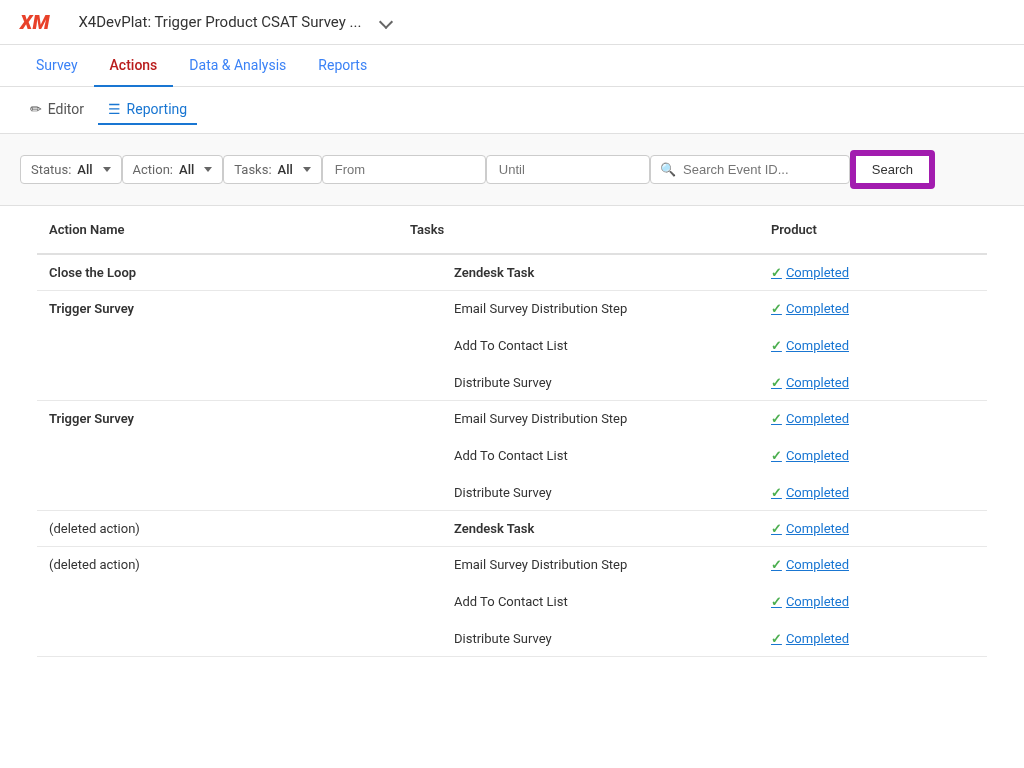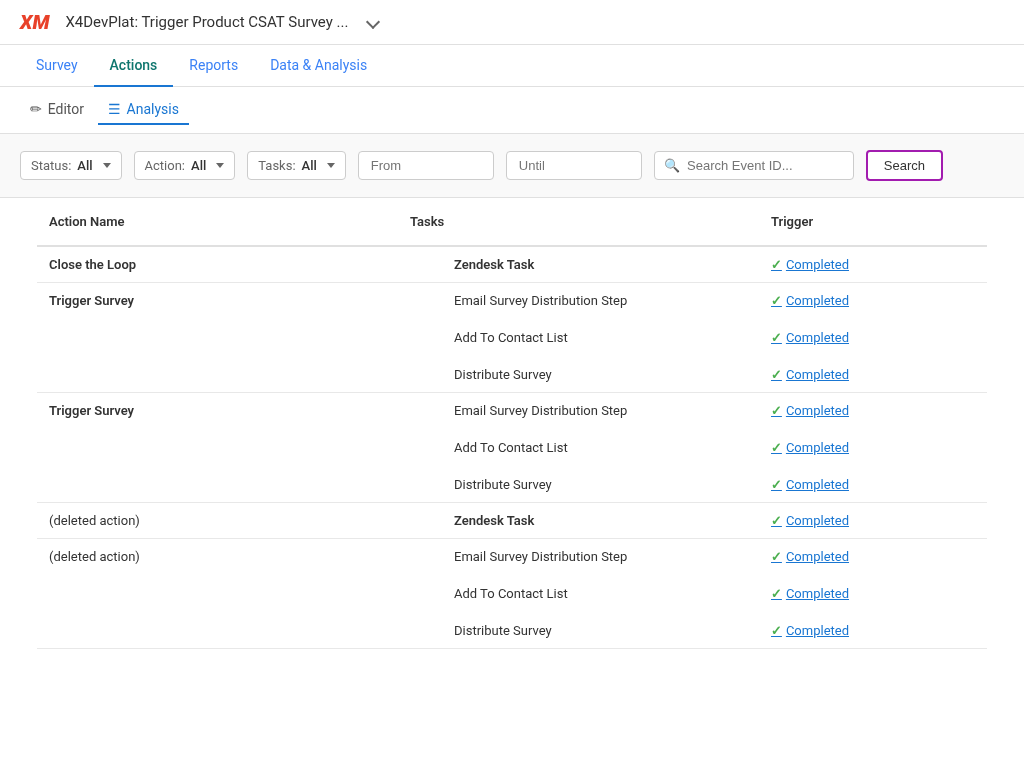--- a/index.html
+++ b/index.html
@@ -10,21 +10,21 @@
       display: flex;
       align-items: center;
       padding: 10px 20px;
       border-bottom: 1px solid #e0e0e0;
       background: #fff;
     }
     .xm-logo {
       font-weight: 900;
       font-size: 20px;
       color: #1e76b8;
-      margin-right: 16px;
+      margin-right: 29px;
       font-style: italic;
     }
     .xm-logo span { color: #e8412a; }
     .app-title {
       font-size: 15px;
       color: #333;
       display: flex;
       align-items: center;
       gap: 16px;
     }
@@ -48,21 +48,21 @@
     }
     .nav-tab {
       padding: 12px 16px;
       font-size: 14px;
       color: #3b82f6;
       cursor: pointer;
       border-bottom: 2px solid transparent;
       margin-bottom: -1px;
     }
     .nav-tab.active {
-      color: #0f766e;
+      color: #b91c1c;
       border-bottom: 2px solid #1976d2;
       font-weight: 500;
     }
 
     
     .sub-nav {
       display: flex;
       align-items: center;
       padding: 8px 20px;
       border-bottom: 1px solid #e0e0e0;
@@ -85,21 +85,21 @@
     }
     .sub-nav-icon {
       font-size: 14px;
     }
 
     
     .filter-bar {
       display: flex;
       align-items: center;
       padding: 16px 20px;
-      gap: 12px;
+      gap: 0;
       background: #f9f9f9;
       border-bottom: 1px solid #e0e0e0;
     }
     .filter-select {
       display: flex;
       align-items: center;
       gap: 4px;
       border: 1px solid #ccc;
       border-radius: 4px;
       padding: 6px 10px;
@@ -118,21 +118,21 @@
       border-top: 5px solid #666;
       margin-left: 6px;
     }
     .date-input {
       border: 1px solid #ccc;
       border-radius: 4px;
       padding: 6px 12px;
       font-size: 13px;
       color: #999;
       background: #fff;
-      width: 136px;
+      width: 164px;
     }
     .search-event-wrapper {
       display: flex;
       align-items: center;
       border: 1px solid #ccc;
       border-radius: 4px;
       background: #fff;
       padding: 6px 10px;
       flex: 1;
       max-width: 200px;
@@ -144,21 +144,21 @@
     }
     .search-event-wrapper input {
       border: none;
       outline: none;
       font-size: 13px;
       color: #0f172a;
       width: 100%;
       background: transparent;
     }
     .search-button {
-      border: 2px solid #a21caf;
+      border: 6px solid #a21caf;
       border-radius: 4px;
       padding: 6px 16px;
       background: #fff;
       font-size: 13px;
       color: #333;
       cursor: pointer;
     }
 
     
     .table-container {
@@ -229,32 +229,32 @@
   </div>
   <div class="app-title">
     <span>X4DevPlat: Trigger Product CSAT Survey ...</span>
     <span class="chevron-down"></span>
   </div>
 </div>
 
 <nav class="nav-tabs">
   <div class="nav-tab">Survey</div>
   <div class="nav-tab active">Actions</div>
+  <div class="nav-tab">Data &amp; Analysis</div>
   <div class="nav-tab">Reports</div>
-  <div class="nav-tab">Data &amp; Analysis</div>
 </nav>
 
 <div class="sub-nav">
   <div class="sub-nav-item">
     <span class="sub-nav-icon">✏</span>
     <span>Editor</span>
   </div>
   <div class="sub-nav-item active">
     <span class="sub-nav-icon">☰</span>
-    <span>Analysis</span>
+    <span>Reporting</span>
   </div>
 </div>
 
 <div class="filter-bar">
   <div class="filter-select">
     <span class="label">Status:</span>
     <span class="value">All</span>
     <span class="dropdown-arrow"></span>
   </div>
   <div class="filter-select">
@@ -275,21 +275,21 @@
   </div>
   <button class="search-button">Search</button>
 </div>
 
 <div class="table-container">
   <table>
     <thead>
       <tr>
         <th class="action-col">Action Name</th>
         <th class="tasks-col">Tasks</th>
-        <th class="status-col">Trigger</th>
+        <th class="status-col">Product</th>
       </tr>
     </thead>
     <tbody id="table-body">
     <tr>
           <td><span style="font-weight: 600;">Close the Loop</span></td>
           <td>
             <div class="task-row">
               <span style="font-weight: 600;">Zendesk Task</span>
             </div>
           </td>

